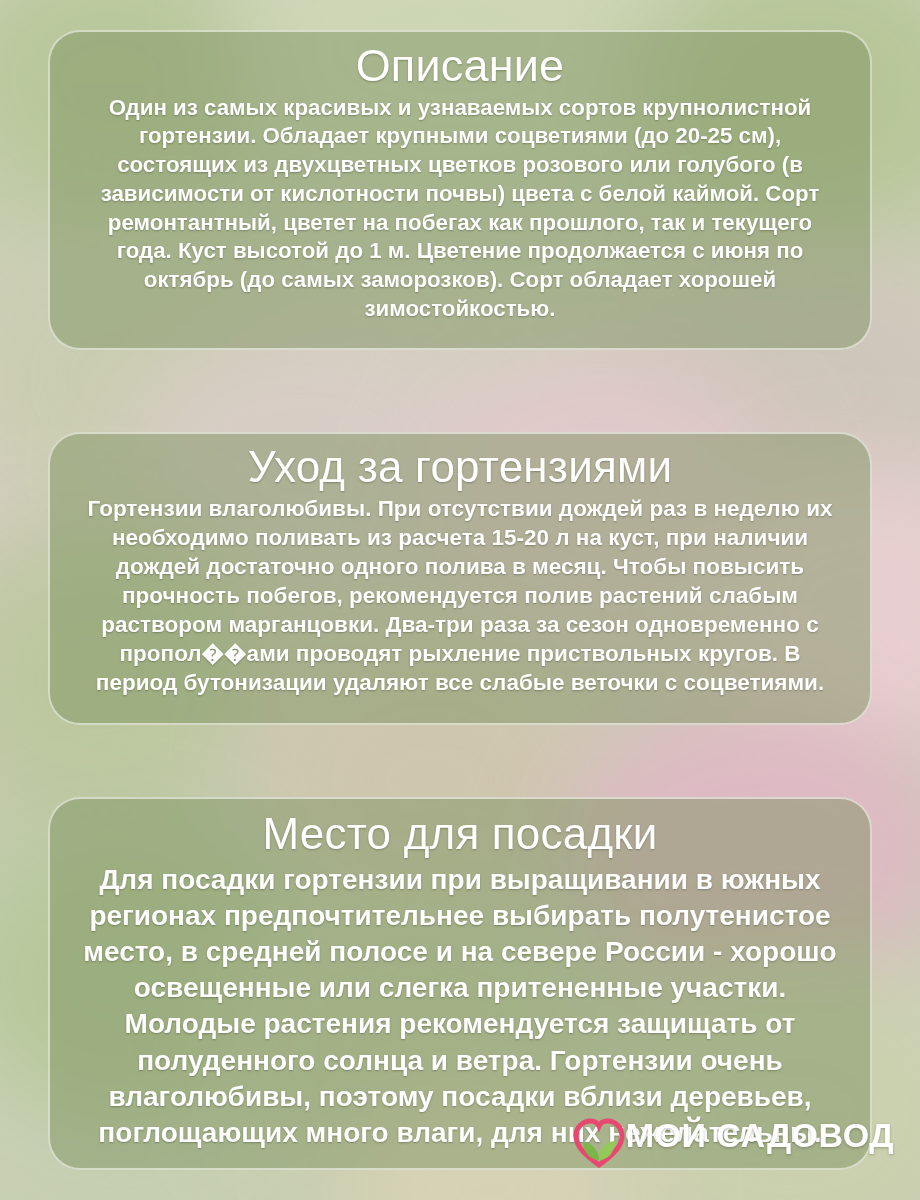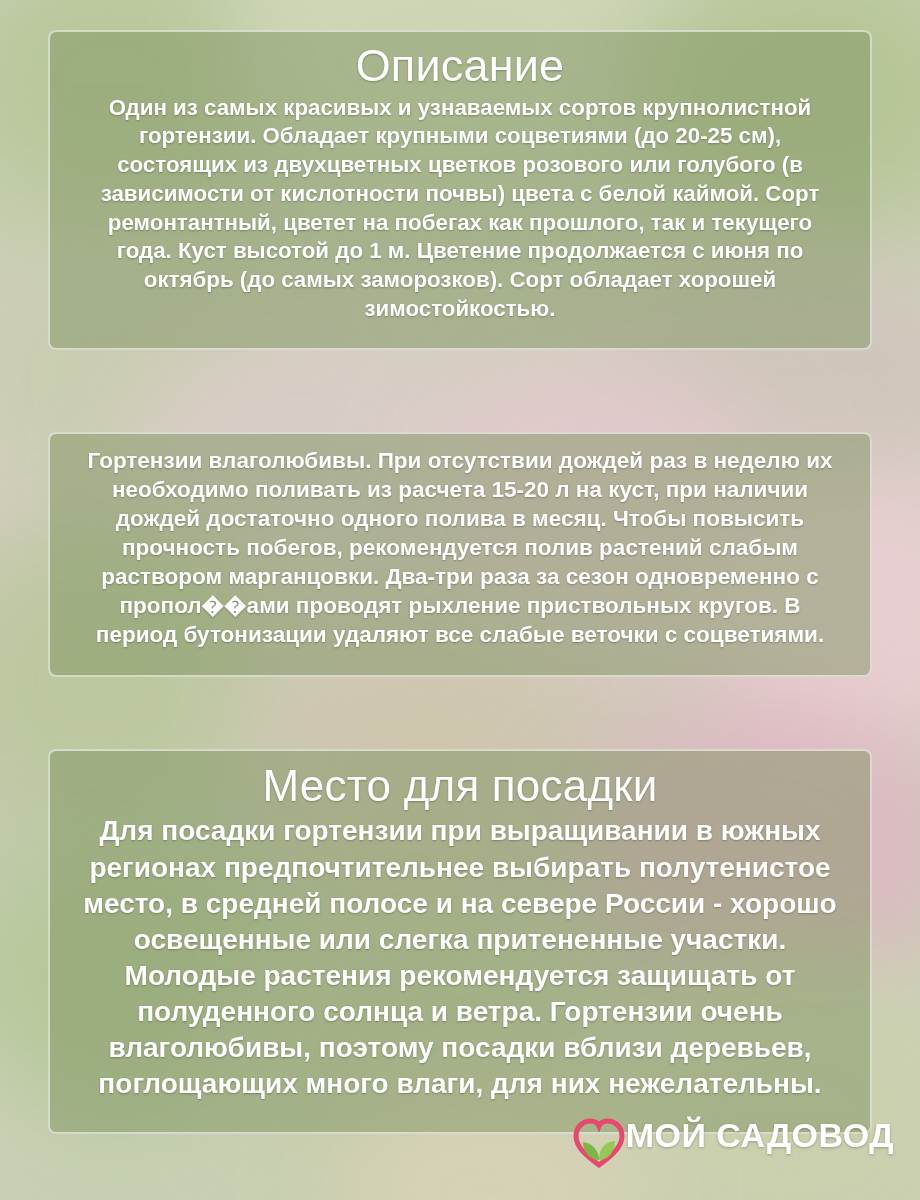--- a/index.html
+++ b/index.html
@@ -41,21 +41,21 @@
     position: relative;
     z-index: 2;
     width: 920px;
     height: 1200px;
     box-sizing: border-box;
     padding: 14px 48px 0 48px;
   }
 
   .card {
     box-sizing: border-box;
-    border-radius: 8px;
+    border-radius: 32px;
     border: 2px solid rgba(255,255,255,.55);
     background: rgba(126,146,96,.48);
     color: #ffffff;
     text-align: center;
     padding: 10px 30px 18px 30px;
     text-shadow: 0 1px 2px rgba(40,50,30,.35);
     backdrop-filter: blur(2px);
   }
   .card + .card { margin-top: 0; }
 
@@ -81,21 +81,21 @@
   #card-description .card-body { font-size: 22.3px; }
 
   #card-care {
     margin-top: 82px;
     padding: 8px 26px 22px 26px;
   }
   #card-care .card-title { font-size: 44px; }
 
   #card-place {
     margin-top: 72px;
-    padding: 10px 26px 26px 26px;
+    padding: 10px 26px 13px 26px;
   }
   #card-place .card-title { font-size: 44px; }
   #card-place .card-body { font-size: 28px; }
 
   
   .logo {
     position: absolute;
     z-index: 5;
     right: 26px;
     bottom: 30px;
@@ -140,20 +140,21 @@
 </div>
 
 <div class="page">
 
   <section class="card" id="card-description">
     <h2 class="card-title">Описание</h2>
     <p class="card-body">Один из самых красивых и узнаваемых сортов крупнолистной гортензии. Обладает крупными соцветиями (до 20-25 см), состоящих из двухцветных цветков розового или голубого (в зависимости от кислотности почвы) цвета с белой каймой. Сорт ремонтантный, цветет на побегах как прошлого, так и текущего года. Куст высотой до 1 м. Цветение продолжается с июня по октябрь (до самых заморозков). Сорт обладает хорошей зимостойкостью.</p>
   </section>
 
   <section class="card" id="card-care">
+    <h2 class="card-title">Уход за гортензиями</h2>
     <p class="card-body">Гортензии влаголюбивы. При отсутствии дождей раз в неделю их необходимо поливать из расчета 15-20 л на куст, при наличии дождей достаточно одного полива в месяц. Чтобы повысить прочность побегов, рекомендуется полив растений слабым раствором марганцовки. Два-три раза за сезон одновременно с пропол��ами проводят рыхление приствольных кругов. В период бутонизации удаляют все слабые веточки с соцветиями.</p>
   </section>
 
   <section class="card" id="card-place">
     <h2 class="card-title">Место для посадки</h2>
     <p class="card-body">Для посадки гортензии при выращивании в южных регионах предпочтительнее выбирать полутенистое место, в средней полосе и на севере России - хорошо освещенные или слегка притененные участки. Молодые растения рекомендуется защищать от полуденного солнца и ветра. Гортензии очень влаголюбивы, поэтому посадки вблизи деревьев, поглощающих много влаги, для них нежелательны.</p>
   </section>
 
 </div>
 

